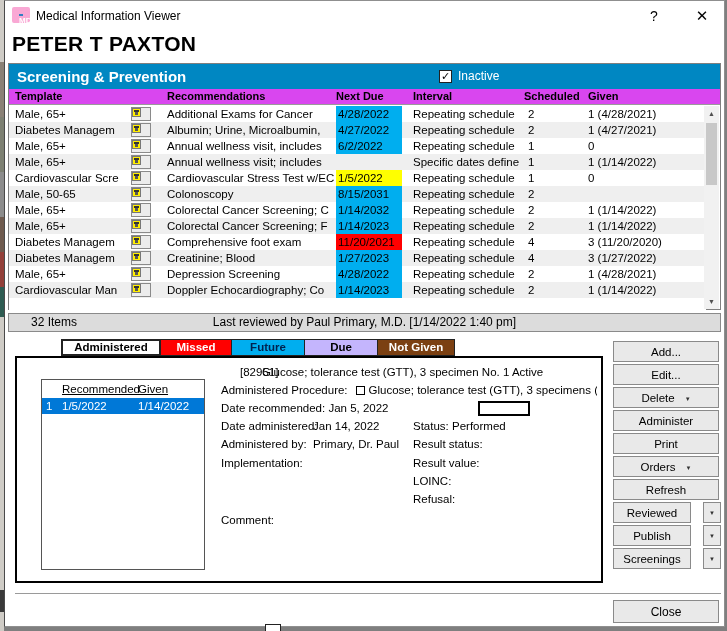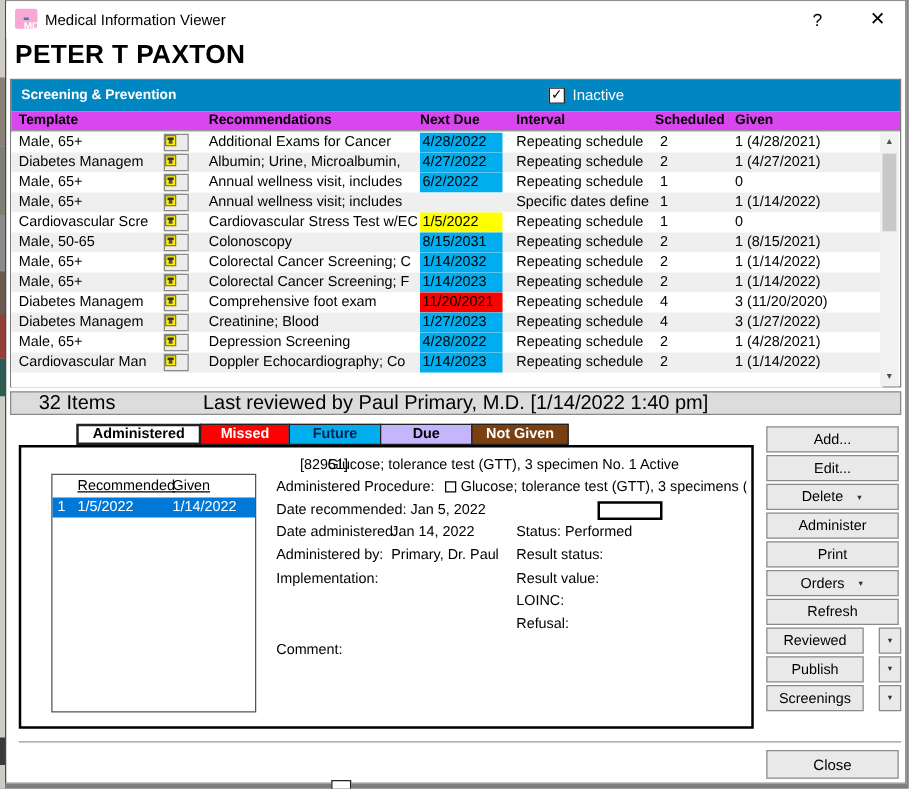--- a/index.html
+++ b/index.html
@@ -34,21 +34,21 @@
     font-size:14px; cursor:default; }
   .btn-help  { left:636px; }
   .btn-close { left:684px; font-size:15px; }
 
   .patient-name { position:absolute; left:7px; top:31px; font-size:21px; font-weight:bold; letter-spacing:.3px; }
 
   
   .screen-table { position:absolute; left:3px; top:62px; width:713px; height:247px;
     border:1px solid #7f7f7f; background:#fff; }
   .teal-header { position:absolute; left:0; top:0; width:100%; height:25px; background:#0087c2; }
-  .teal-title { position:absolute; left:8px; top:0; line-height:25px; color:#fff; font-weight:bold; font-size:11px; }
+  .teal-title { position:absolute; left:8px; top:0; line-height:25px; color:#fff; font-weight:bold; font-size:15px; }
   .inactive-box { position:absolute; left:430px; top:6px; width:13px; height:13px; background:#fff;
     border:1px solid #222; font-size:11px; line-height:11px; text-align:center; color:#000; }
   .inactive-label { position:absolute; left:449px; top:0; line-height:25px; color:#fff; font-size:12px; }
 
   .col-headers { position:absolute; left:0; top:25px; width:100%; height:16px;
     border-bottom:1px solid #9a9a9a; font-weight:bold; font-size:11px; background:#d946ef; }
   .col-headers span { position:absolute; top:1px; white-space:nowrap; }
   .ch-template { left:6px; }   .ch-rec { left:158px; }  .ch-due { left:327px; }
   .ch-interval { left:404px; } .ch-sched { left:515px; } .ch-given { left:579px; }
 
@@ -73,21 +73,21 @@
   .c-given { left:579px; width:116px; }
 
   .vscroll { position:absolute; right:1px; top:42px; width:15px; height:203px; background:#f1f1f1; }
   .sarr { position:absolute; left:0; width:15px; height:15px; text-align:center; color:#505050;
     font-size:7px; line-height:15px; cursor:default; }
   .sarr.up { top:0; } .sarr.down { bottom:0; }
   .sthumb { position:absolute; left:2px; top:17px; width:11px; height:62px; background:#c8c8c8; cursor:default; }
 
   
   .status-bar { position:absolute; left:3px; top:312px; width:713px; height:19px;
-    background:#dcdcdc; border:1px solid #8a8a8a; font-size:16px; line-height:17px; }
+    background:#dcdcdc; border:1px solid #8a8a8a; font-size:12px; line-height:17px; }
   .items-count { position:absolute; left:22px; }
   .reviewed-text { position:absolute; left:0; width:100%; text-align:center; }
 
   
   .legend { position:absolute; left:56px; top:338px; height:17px; display:flex; }
   .legend-tab { height:17px; line-height:15px; text-align:center; font-weight:bold; font-size:11.5px;
     border:1px solid #222; margin-left:-1px; }
   .legend-tab:nth-child(1){ width:100px; margin-left:0; border-width:2px; line-height:13px; }
   .legend-tab:nth-child(2){ width:72px; }
   .legend-tab:nth-child(3){ width:74px; }
@@ -232,21 +232,20 @@
         </div>
         <div class="trow alt">
           <span class="c-template">Male, 50-65</span>
           <button class="row-icon-btn">
             <span class="note-glyph"></span>
           </button>
           <span class="c-rec">Colonoscopy</span>
           <span class="c-due future">8/15/2031</span>
           <span class="c-int">Repeating schedule</span>
           <span class="c-sched">2</span>
-          <span class="c-given">1 (8/15/2021)</span>
         </div>
         <div class="trow">
           <span class="c-template">Male, 65+</span>
           <button class="row-icon-btn">
             <span class="note-glyph"></span>
           </button>
           <span class="c-rec">Colorectal Cancer Screening; C</span>
           <span class="c-due future">1/14/2032</span>
           <span class="c-int">Repeating schedule</span>
           <span class="c-sched">2</span>

